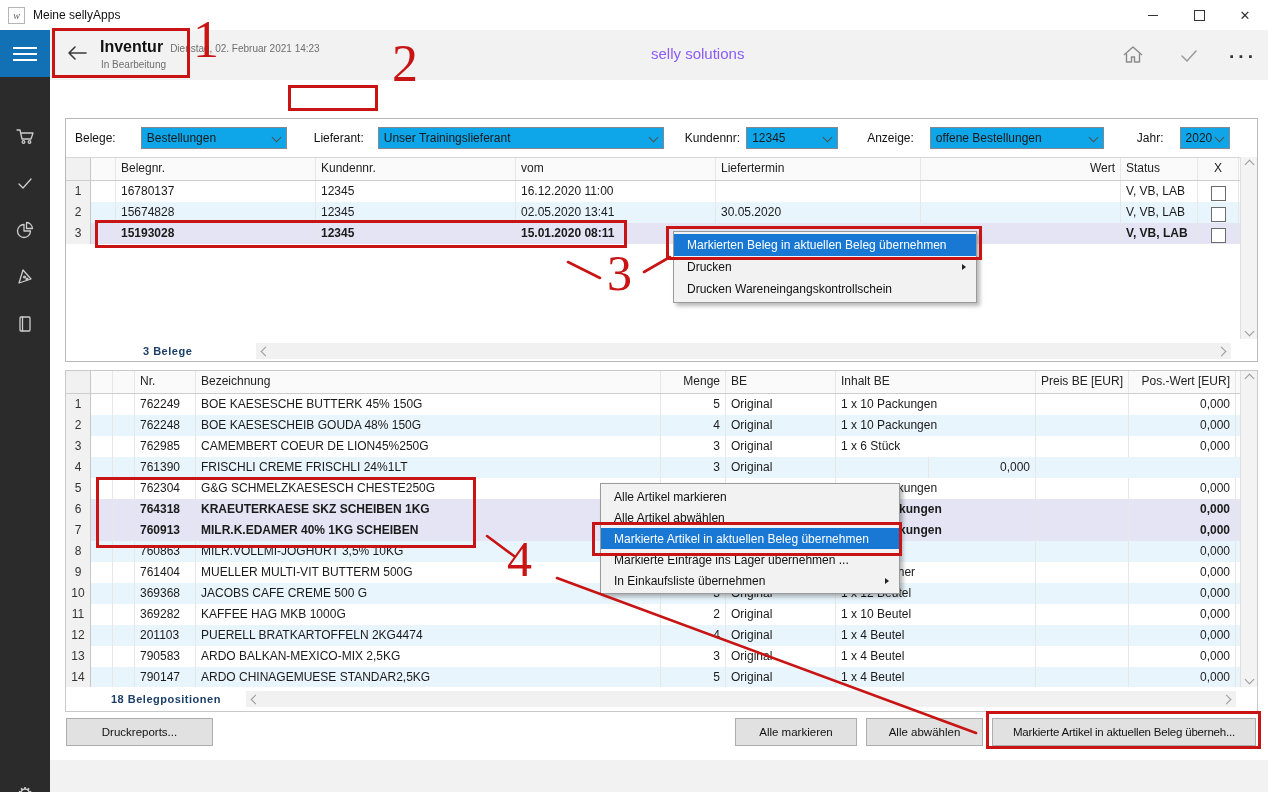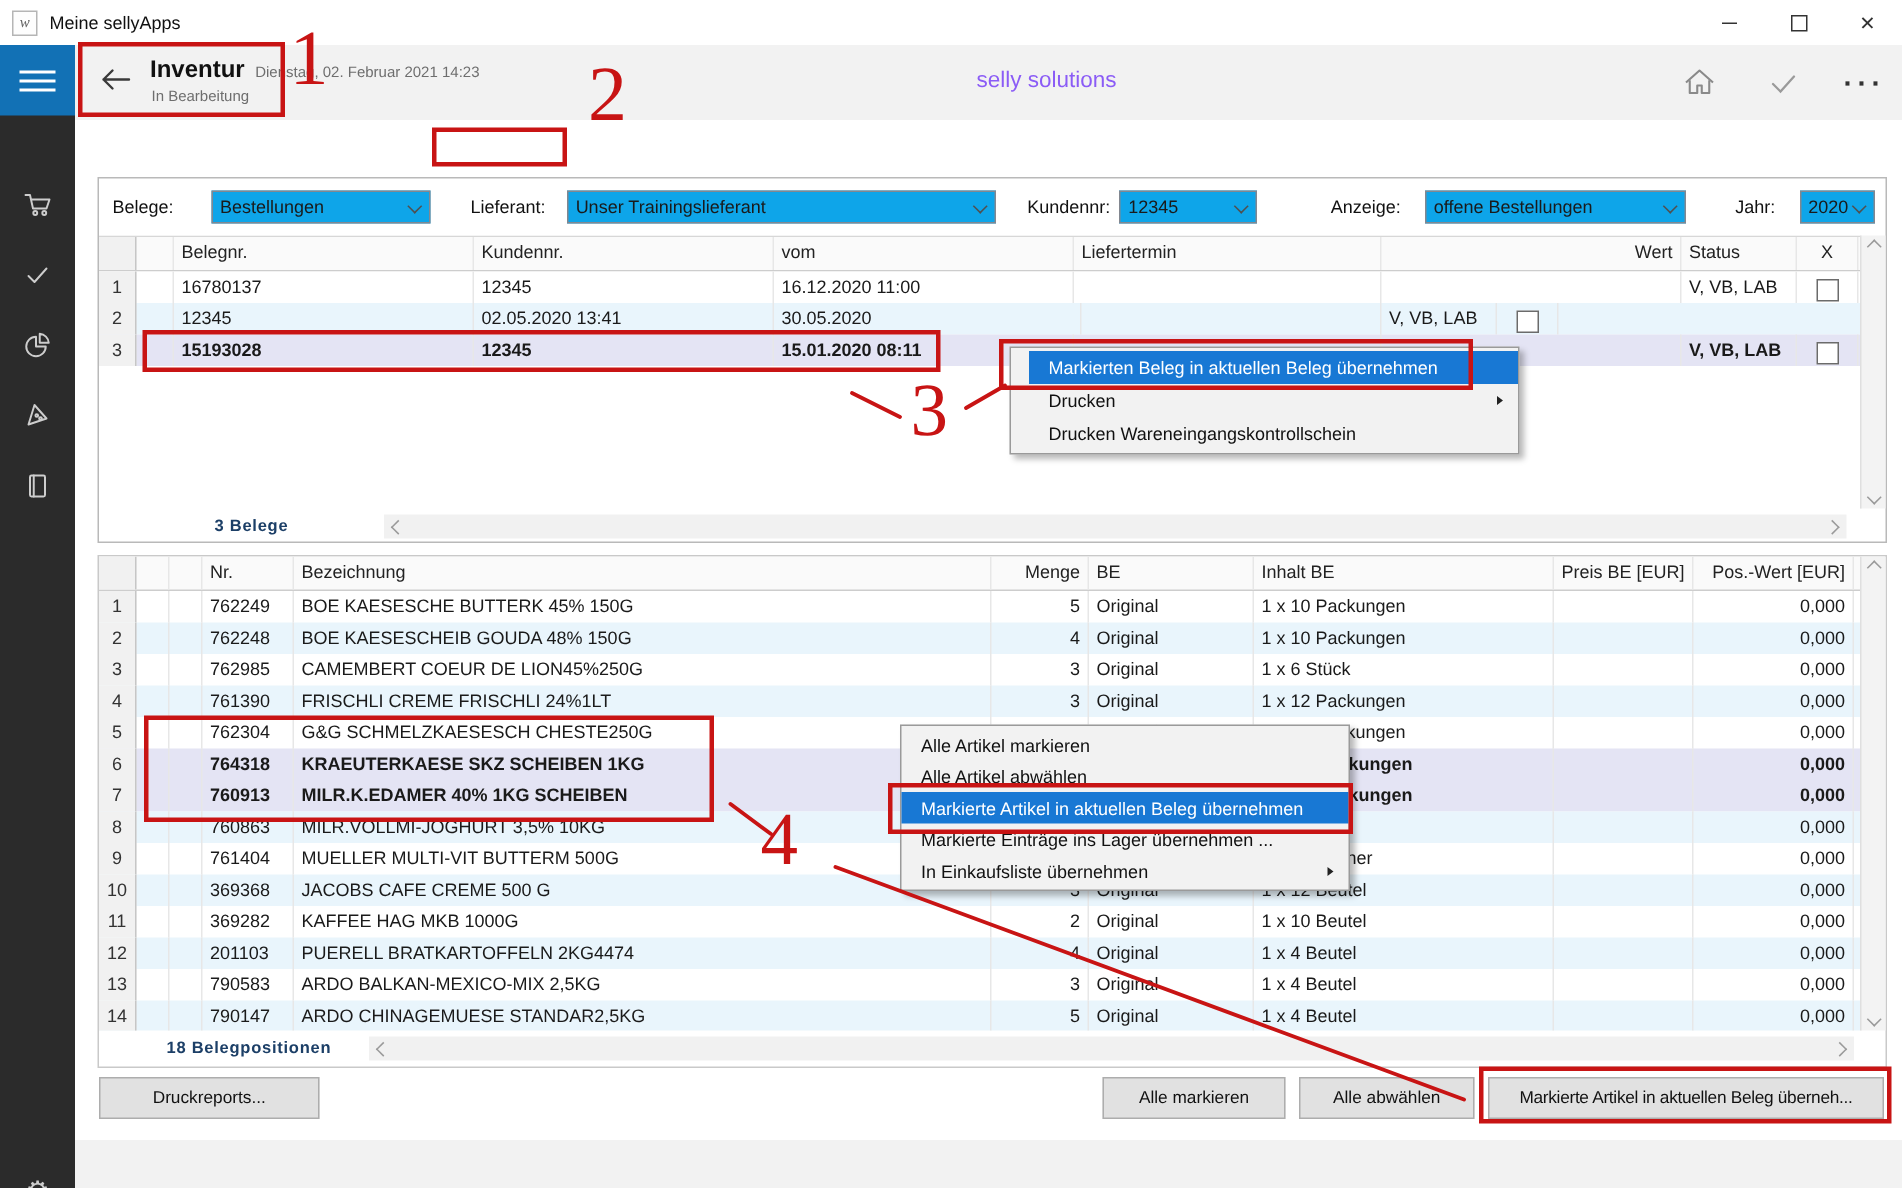--- a/index.html
+++ b/index.html
@@ -51,21 +51,21 @@
   .filters{height:38px;display:flex;align-items:center;padding-left:9px;}
   .f-item{display:inline-flex;align-items:center;}
   .f-label{color:#111;}
   .dd{height:22px;background:#0ea5e9;border:1px solid #828790;box-sizing:border-box;
       display:inline-flex;align-items:center;padding-left:5px;position:relative;}
   .dd .chev{position:absolute;right:6px;top:8px;width:6px;height:6px;
             border-left:1.5px solid #505050;border-bottom:1.5px solid #505050;transform:rotate(-45deg);margin-top:-2px;}
   .f-item:nth-child(1) .f-label{margin-right:25px;} .f-item:nth-child(1) .dd{width:146px;}
   .f-item:nth-child(2){margin-left:27px;} .f-item:nth-child(2) .f-label{margin-right:14px;} .f-item:nth-child(2) .dd{width:286px;}
   .f-item:nth-child(3){margin-left:21px;} .f-item:nth-child(3) .f-label{margin-right:6px;}  .f-item:nth-child(3) .dd{width:92px;}
-  .f-item:nth-child(4){margin-left:29px;} .f-item:nth-child(4) .f-label{margin-right:16px;margin-left:20px;} .f-item:nth-child(4) .dd{width:174px;}
+  .f-item:nth-child(4){margin-left:29px;} .f-item:nth-child(4) .f-label{margin-right:16px;} .f-item:nth-child(4) .dd{width:174px;}
   .f-item:nth-child(5){margin-left:33px;} .f-item:nth-child(5) .f-label{margin-right:16px;} .f-item:nth-child(5) .dd{width:50px;}
   
   .tablearea{display:flex;}
   .t-main{flex:1;overflow:hidden;}
   .thead{display:flex;height:22px;background:#fafafa;border-top:1px solid #d7d7d7;border-bottom:1px solid #cdcdcd;}
   .cell{box-sizing:border-box;padding:0 5px;border-right:1px solid #e7e7e7;white-space:nowrap;overflow:hidden;
         line-height:21px;font-size:12px;}
   .thead .cell{line-height:21px;color:#222;}
   .tr{display:flex;height:21px;background:#fff;}
   .tr:nth-child(even){background:#e9f5fc;}
@@ -94,21 +94,21 @@
   
   .btn{position:absolute;height:28px;background:#e1e1e1;border:1px solid #adadad;box-sizing:border-box;
        display:flex;align-items:center;justify-content:center;font-size:11.5px;color:#111;white-space:nowrap;overflow:hidden;}
   
   .footerstrip{position:absolute;left:50px;top:760px;width:1218px;height:32px;background:#f2f2f2;}
   
   .ctxmenu{position:absolute;background:#f2f2f2;border:1px solid #9a9a9a;box-shadow:3px 3px 4px rgba(0,0,0,.28);
            z-index:45;box-sizing:border-box;padding:2px 0;}
   .ctxmenu .mi{display:flex;align-items:center;padding:0 13px;color:#111;position:relative;}
   .ctxmenu .mi.highlighted{background:#1878d4;color:#fff;}
-  .menu1{left:673px;top:231px;width:340px;padding-left:12px;} .menu1 .mi{height:22px;font-size:12px;}
+  .menu1{left:673px;top:231px;width:304px;} .menu1 .mi{height:22px;font-size:12px;}
   .menu2{left:600px;top:483px;width:300px;} .menu2 .mi{height:21px;font-size:12px;}
   .subarrow{position:absolute;right:10px;width:0;height:0;border-left:4px solid #222;
             border-top:3.5px solid transparent;border-bottom:3.5px solid transparent;}
   
   .redbox{position:absolute;border:3px solid #c81414;box-sizing:border-box;pointer-events:none;z-index:60;}
   .rednum{position:absolute;color:#c81414;font-family:"Liberation Serif",serif;line-height:1;
           pointer-events:none;z-index:60;}
   .annolines{position:absolute;left:0;top:0;z-index:58;pointer-events:none;}
 </style>
 </head>
@@ -260,20 +260,21 @@
             <div class="cell w-kunde">12345</div>
             <div class="cell w-vom">16.12.2020 11:00</div>
             <div class="cell w-liefer"></div>
             <div class="cell w-wert r"></div>
             <div class="cell w-status">V, VB, LAB</div>
             <div class="cell w-x ctr"><span class="checkbox"></span></div>
           </div>
           <div class="tr">
             <div class="cell w-num numcell">2</div>
             <div class="cell w-sp"></div>
+            <div class="cell w-belegnr">15674828</div>
             <div class="cell w-kunde">12345</div>
             <div class="cell w-vom">02.05.2020 13:41</div>
             <div class="cell w-liefer">30.05.2020</div>
             <div class="cell w-wert r"></div>
             <div class="cell w-status">V, VB, LAB</div>
             <div class="cell w-x ctr"><span class="checkbox"></span></div>
           </div>
           <div class="tr selected">
             <div class="cell w-num numcell">3</div>
             <div class="cell w-sp"></div>
@@ -355,21 +356,20 @@
             <div class="cell w-pos r">0,000</div>
           </div>
           <div class="tr">
             <div class="cell w-num numcell">4</div>
             <div class="cell w-spa"></div>
             <div class="cell w-spb"></div>
             <div class="cell w-nr">761390</div>
             <div class="cell w-bez">FRISCHLI CREME FRISCHLI 24%1LT</div>
             <div class="cell w-menge r">3</div>
             <div class="cell w-be">Original</div>
-            <div class="cell w-inhalt">1 x 12 Packungen</div>
             <div class="cell w-preis r"></div>
             <div class="cell w-pos r">0,000</div>
           </div>
           <div class="tr">
             <div class="cell w-num numcell">5</div>
             <div class="cell w-spa"></div>
             <div class="cell w-spb"></div>
             <div class="cell w-nr">762304</div>
             <div class="cell w-bez">G&amp;G SCHMELZKAESESCH CHESTE250G</div>
             <div class="cell w-menge r">3</div>

